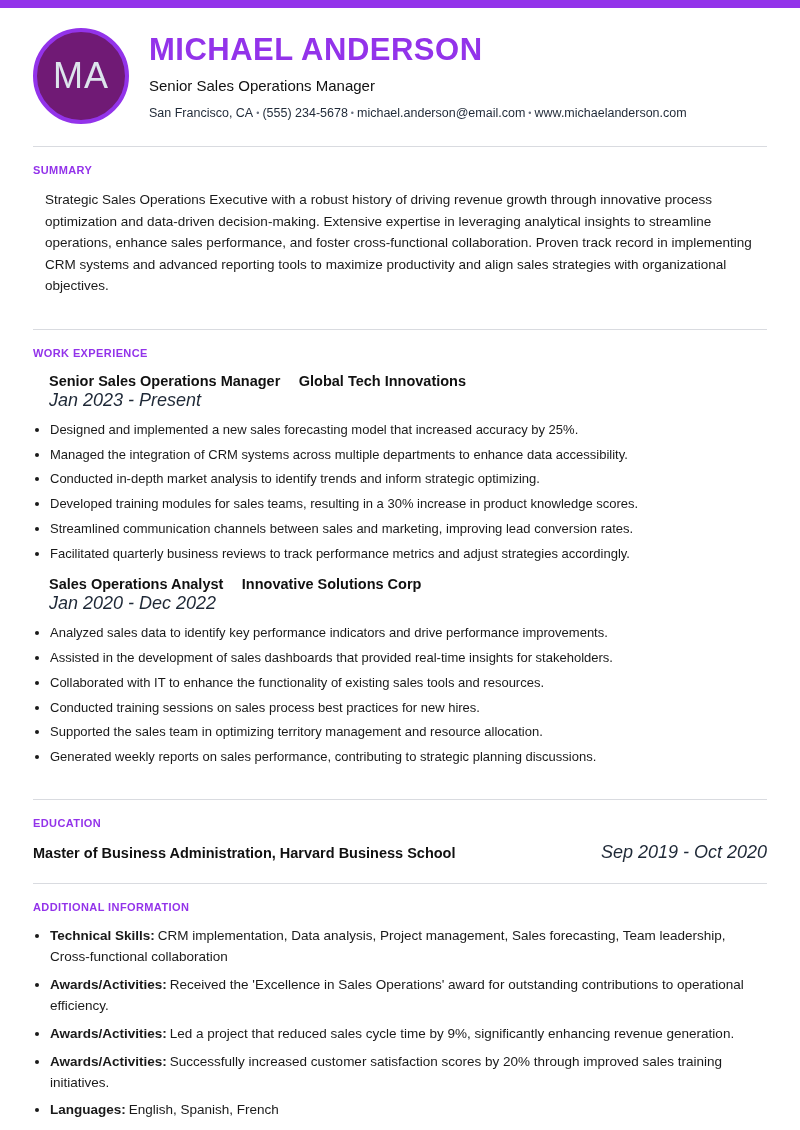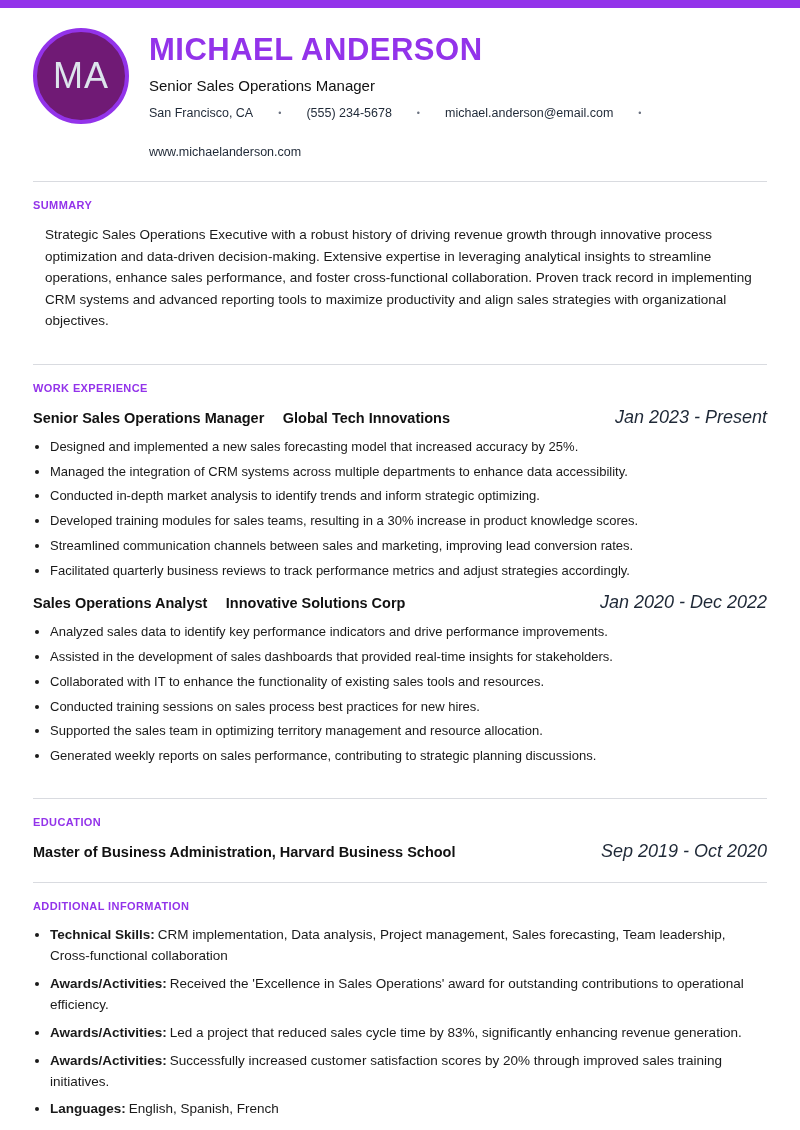--- a/index.html
+++ b/index.html
@@ -19,32 +19,32 @@
   .avatar {
     width: 96px; height: 96px; border-radius: 50%;
     background: #701a75; border: 4px solid #9333ea;
     display: flex; align-items: center; justify-content: center;
     color: #dde5ec; font-size: 36px; font-weight: 500; letter-spacing: 1px;
     flex-shrink: 0;
   }
   .header-text { padding-top: 4px; }
   .name { margin: 0; font-size: 31px; font-weight: 800; color: #9333ea; letter-spacing: 0.5px; }
   .person-title { font-size: 15px; margin-top: 9px; color: #111111; }
-  .contact { margin-top: 12px; font-size: 12.5px; color: #1f2937; display: flex; gap: 25px; align-items: center; flex-wrap: wrap; }
+  .contact { margin-top: 12px; font-size: 12.5px; color: #1f2937; display: flex; gap: 3px; align-items: center; flex-wrap: wrap; }
   .sep { color: #6b7280; font-size: 9px; }
 
   
   .divider { border: none; border-top: 1px solid #d9dbe0; margin: 0; }
   .section { padding: 17px 0 20px; }
   .sec-heading { margin: 0 0 13px; font-size: 11px; font-weight: 700; color: #9333ea; letter-spacing: 0.4px; }
   .summary-text { margin: 12px; font-size: 13.5px; line-height: 1.6; color: #1a1a1a; }
 
   
   .job { margin-bottom: 12px; }
-  .job-header { display: flex; justify-content: space-between; align-items: baseline; margin: 12px 0 0; }
+  .job-header { display: flex; justify-content: space-between; align-items: baseline; margin: 12px 0 0; flex-direction: column; }
   .job-title-main, .job-company { font-size: 14.5px; font-weight: 700; color: #111111; }
   .job-company { margin-left: 14px; }
   .dates { font-size: 18px; font-style: italic; color: #1f2937; white-space: nowrap; margin-left: 16px; }
   ul.bullets { margin: 9px 0 0; padding-left: 17px; }
   ul.bullets li { font-size: 13px; line-height: 1.52; margin-bottom: 5px; }
 
   
   .edu-row { display: flex; justify-content: space-between; align-items: baseline; margin-top: 12px; gap: 32px; }
   .edu-degree { font-size: 14.5px; font-weight: 700; color: #111111; }
 
@@ -144,21 +144,21 @@
     <section class="section">
       <h2 class="sec-heading">ADDITIONAL INFORMATION</h2>
       <ul class="add-list">
         <li>
           <span class="ai-label">Technical Skills:</span><span>CRM implementation, Data analysis, Project management, Sales forecasting, Team leadership, Cross-functional collaboration</span>
         </li>
         <li>
           <span class="ai-label">Awards/Activities:</span><span>Received the 'Excellence in Sales Operations' award for outstanding contributions to operational efficiency.</span>
         </li>
         <li>
-          <span class="ai-label">Awards/Activities:</span><span>Led a project that reduced sales cycle time by 83%, significantly enhancing revenue generation.</span>
+          <span class="ai-label">Awards/Activities:</span><span>Led a project that reduced sales cycle time by 9%, significantly enhancing revenue generation.</span>
         </li>
         <li>
           <span class="ai-label">Awards/Activities:</span><span>Successfully increased customer satisfaction scores by 20% through improved sales training initiatives.</span>
         </li>
         <li>
           <span class="ai-label">Languages:</span><span>English,  Spanish,  French</span>
         </li>
       </ul>
     </section>
 

